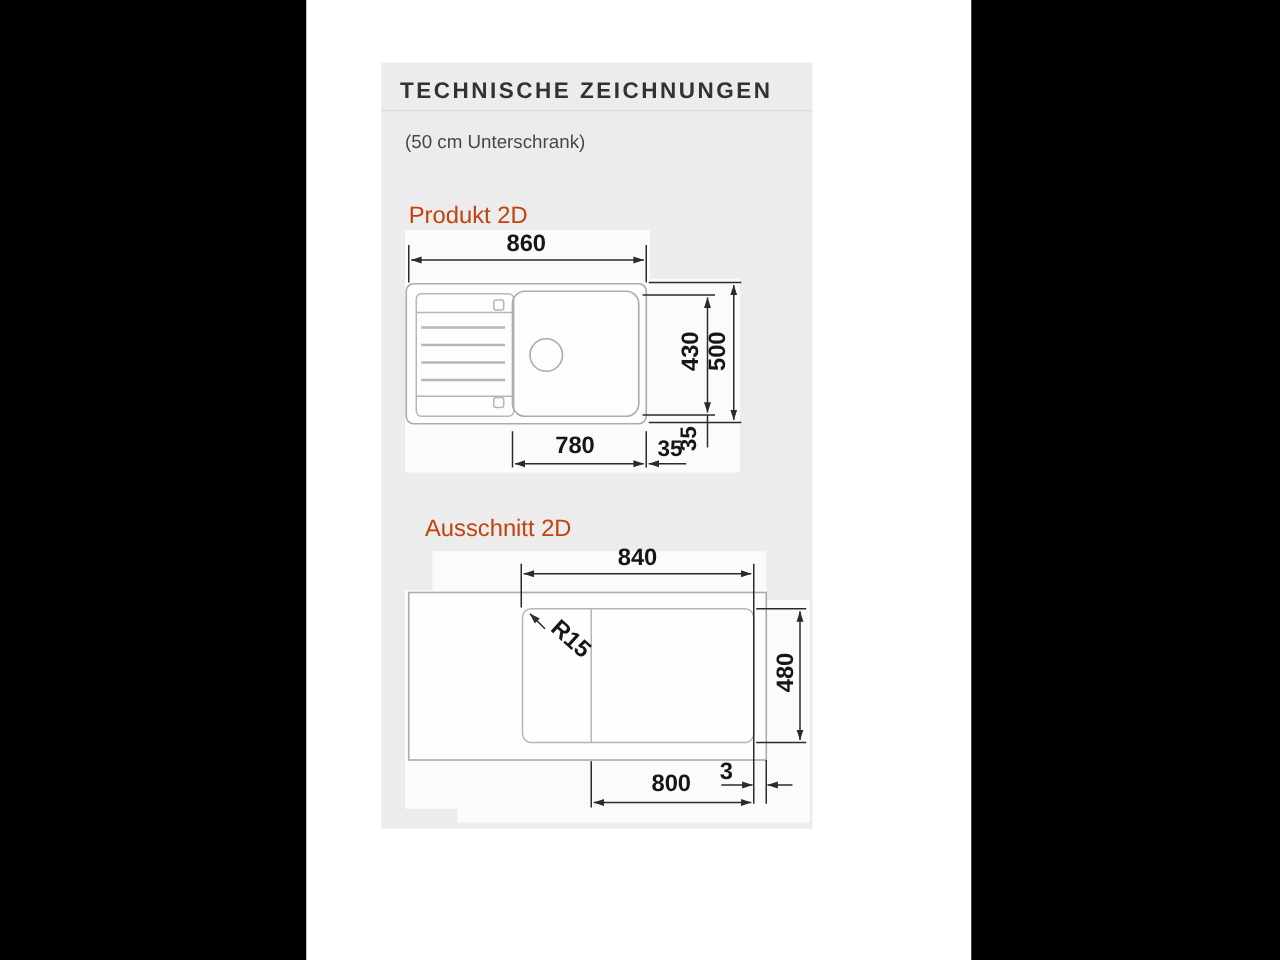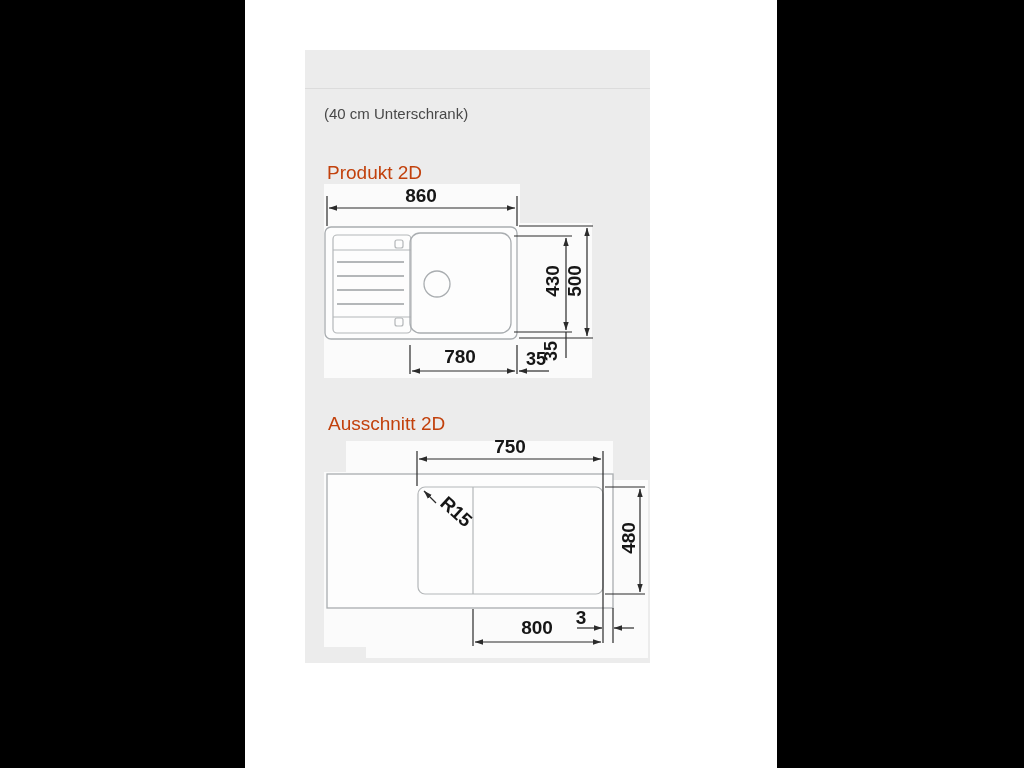--- a/index.html
+++ b/index.html
@@ -30,22 +30,23 @@
 <body>
 
 <div id="stage">
 
   <div class="bar" style="left:0;width:245px;"></div>
   <div class="bar" style="left:777px;width:247px;"></div>
   <div id="page"></div>
 
   <div id="panel"></div>
 
+  <div class="hdr-title">TECHNISCHE ZEICHNUNGEN</div>
   <div class="hdr-rule"></div>
-  <div class="subtitle">(40 cm Unterschrank)</div>
+  <div class="subtitle">(50 cm Unterschrank)</div>
 
   <div class="sec-title" style="left:327px;top:162px;">Produkt 2D</div>
 
   <div class="whitebg" style="left:324px;top:184px;width:196px;height:39px;"></div>
   <div class="whitebg" style="left:324px;top:223px;width:268px;height:155px;"></div>
 
   <svg style="left:320px;top:180px;" width="280" height="200" viewBox="0 0 280 200">
     <defs>
       <marker id="ar1" orient="auto-start-reverse" markerUnits="userSpaceOnUse" markerWidth="9" markerHeight="7" refX="8.3" refY="3.5">
         <path d="M0,0.7 L8.5,3.5 L0,6.3 z" fill="#2b2b2b"></path>
@@ -91,21 +92,21 @@
     </g>
   </svg>
 
   <div class="dim-label" style="left:391px;top:186px;width:60px;">860</div>
   <div class="dim-label" style="left:430px;top:347px;width:60px;">780</div>
   <div class="dim-label rot90" style="left:523px;top:271px;width:60px;">430</div>
   <div class="dim-label rot90" style="left:545px;top:271px;width:60px;">500</div>
   <div class="dim-label dim-sm" style="left:516px;top:349px;width:40px;">35</div>
   <div class="dim-label dim-sm rot90" style="left:531px;top:341px;width:40px;">35</div>
 
-  <div class="sec-title" style="left:328px;top:413px;">Ausschnitt 2D</div>
+  <div class="sec-title" style="left:340px;top:413px;">Ausschnitt 2D</div>
 
   <div class="whitebg" style="left:346px;top:441px;width:267px;height:31px;"></div>
   <div class="whitebg" style="left:324px;top:472px;width:289px;height:175px;"></div>
   <div class="whitebg" style="left:613px;top:480px;width:35px;height:167px;"></div>
   <div class="whitebg" style="left:366px;top:647px;width:282px;height:11px;"></div>
 
   <svg style="left:320px;top:435px;" width="340" height="230" viewBox="0 0 340 230">
     <defs>
       <marker id="ar2" orient="auto-start-reverse" markerUnits="userSpaceOnUse" markerWidth="9" markerHeight="7" refX="8.3" refY="3.5">
         <path d="M0,0.7 L8.5,3.5 L0,6.3 z" fill="#2b2b2b"></path>
@@ -132,19 +133,19 @@
 
       <line class="dim" x1="153" y1="174" x2="153" y2="211"></line>
       <line class="dim" x1="155" y1="207" x2="281" y2="207" marker-start="url(#ar2)" marker-end="url(#ar2)"></line>
 
       <line class="dim" x1="293" y1="173" x2="293" y2="208"></line>
       <line class="dim" x1="257" y1="193" x2="282" y2="193" marker-end="url(#ar2)"></line>
       <line class="dim" x1="314" y1="193" x2="294" y2="193" marker-end="url(#ar2)"></line>
     </g>
   </svg>
 
-  <div class="dim-label" style="left:480px;top:437px;width:60px;">750</div>
+  <div class="dim-label" style="left:480px;top:437px;width:60px;">840</div>
   <div class="dim-label rot45" style="left:426px;top:502px;width:60px;">R15</div>
   <div class="dim-label rot90" style="left:599px;top:528px;width:60px;">480</div>
   <div class="dim-label" style="left:507px;top:618px;width:60px;">800</div>
   <div class="dim-label" style="left:566px;top:608px;width:30px;">3</div>
 
 </div>
 
 </body></html>

